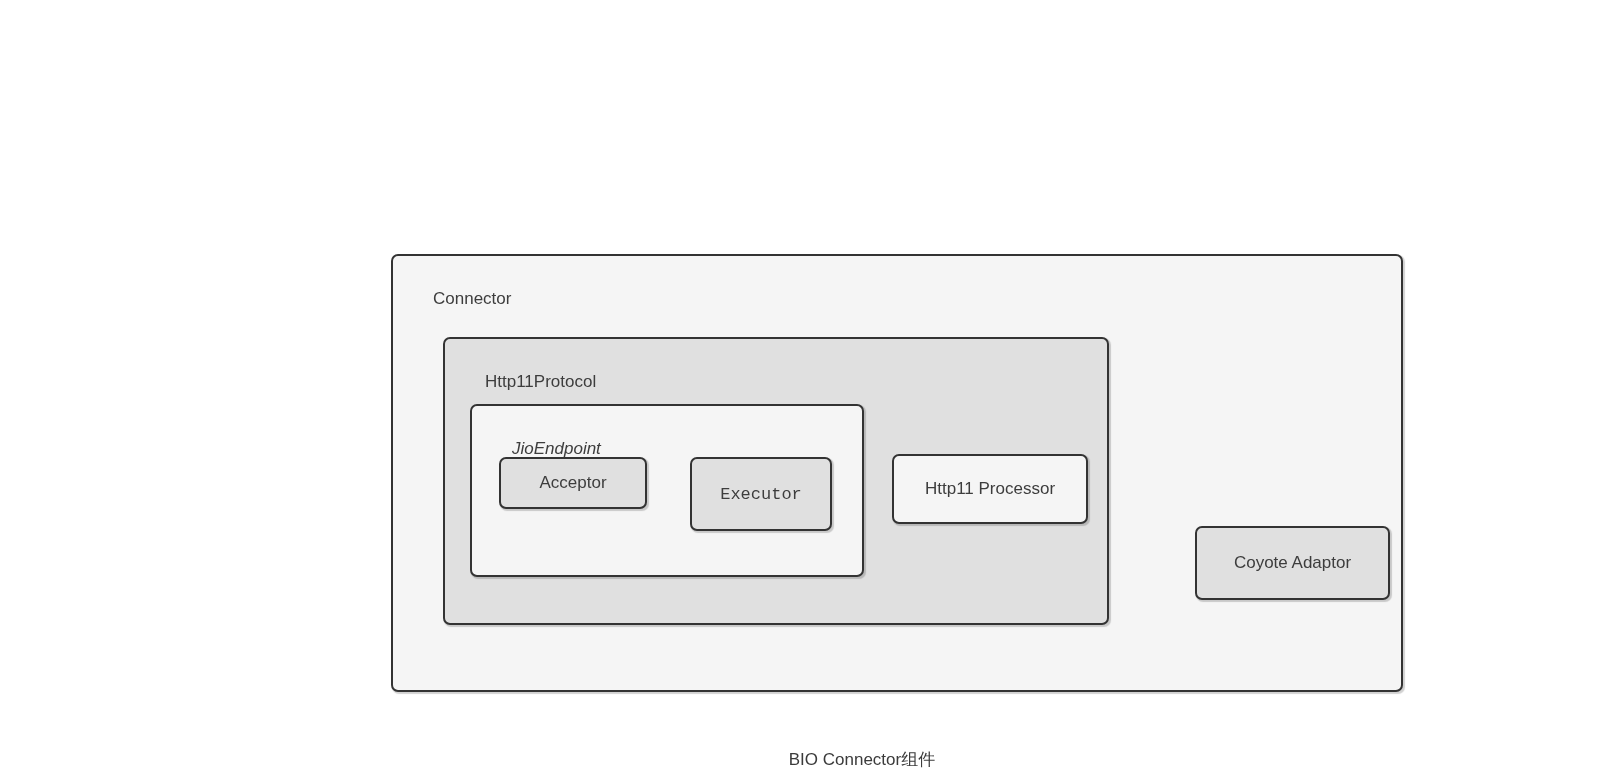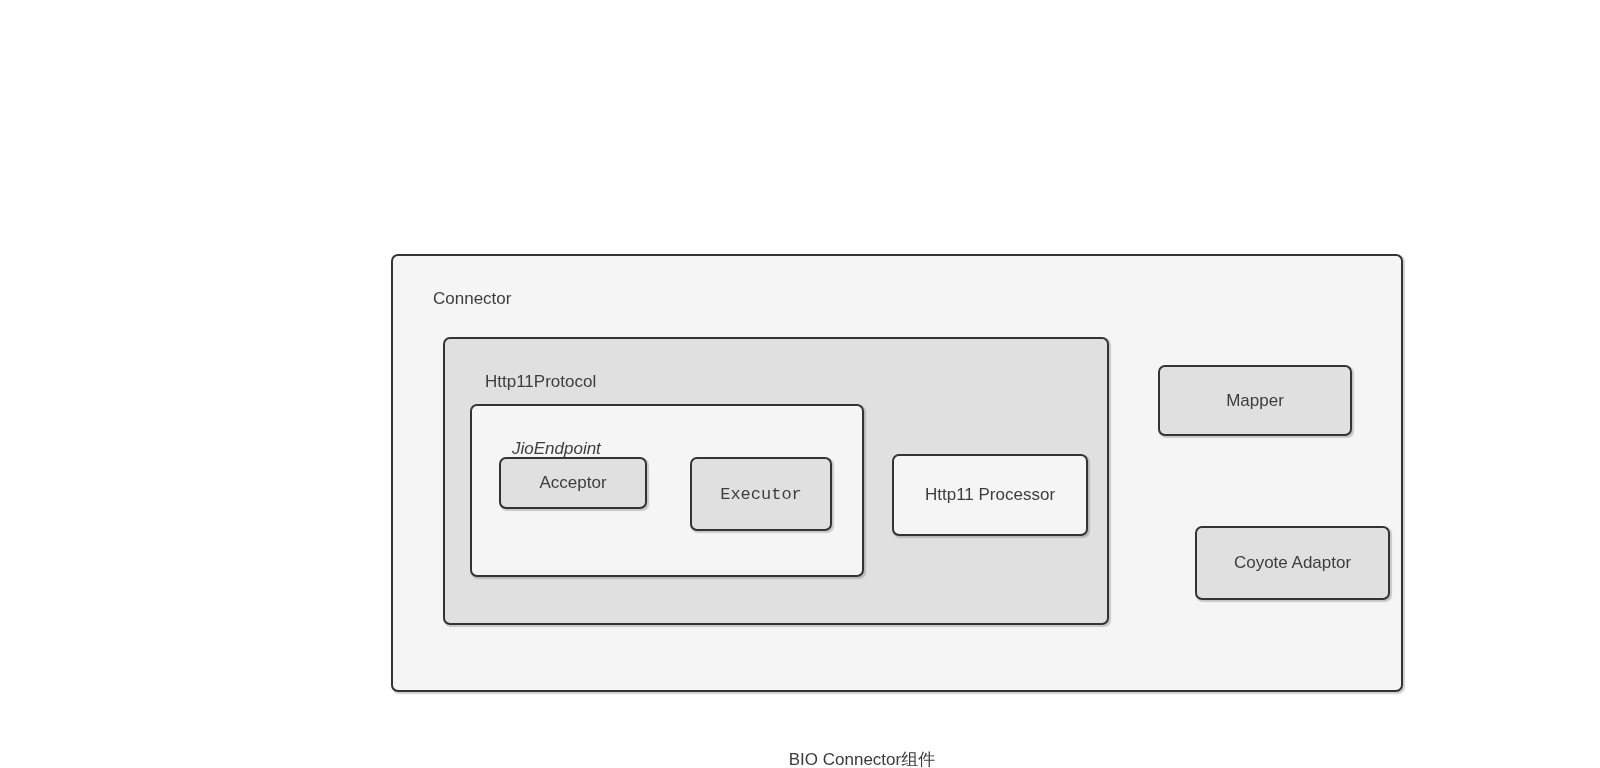--- a/index.html
+++ b/index.html
@@ -41,21 +41,21 @@
     font-size: 17px;
     color: #3d3d3d;
     white-space: nowrap;
   }
   
   .connector-box        { left: 309px;  top: 172px; width: 1012px; height: 438px; }
   .http11protocol-box   { left: 361px;  top: 255px; width: 666px;  height: 288px; }
   .jioendpoint-box      { left: 388px;  top: 322px; width: 394px;  height: 173px; font-style: italic; }
   .acceptor-box         { left: 417px;  top: 375px; width: 148px;  height: 52px;  }
   .executor-box         { left: 608px;  top: 375px; width: 142px;  height: 74px; font-family: Liberation Mono, monospace;  }
-  .http11-processor-box { left: 810px;  top: 372px; width: 196px;  height: 82px; justify-content: center;  }
+  .http11-processor-box { left: 810px;  top: 372px; width: 196px;  height: 70px; justify-content: center;  }
   .mapper-box           { left: 1076px; top: 283px; width: 194px;  height: 71px;  }
   .coyote-adaptor-box   { left: 1113px; top: 444px; width: 195px;  height: 74px;  }
   .caption {
     position: absolute;
     left: 0;
     top: 653px;
     width: 1560px;
     text-align: center;
     font-size: 17px;
     color: #3b3b3b;
@@ -83,23 +83,20 @@
   </div>
 
   <div class="box node-fill leaf executor-box">
     <span class="leaf-label">Executor</span>
   </div>
 
   <div class="box container-fill leaf http11-processor-box">
     <span class="leaf-label">Http11 Processor</span>
   </div>
 
-  <div class="box node-fill leaf mapper-box">
-    <span class="leaf-label">Mapper</span>
-  </div>
 
   <div class="box node-fill leaf coyote-adaptor-box">
     <span class="leaf-label">Coyote Adaptor</span>
   </div>
 
   <div class="caption">BIO Connector组件</div>
 
 </div>
 
 </body></html>

